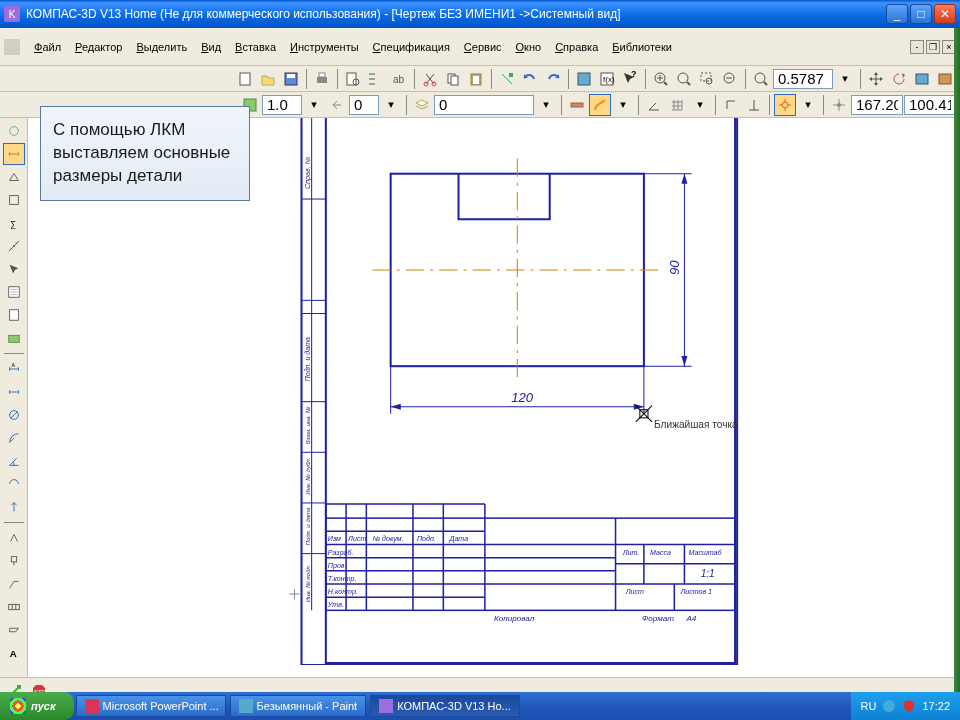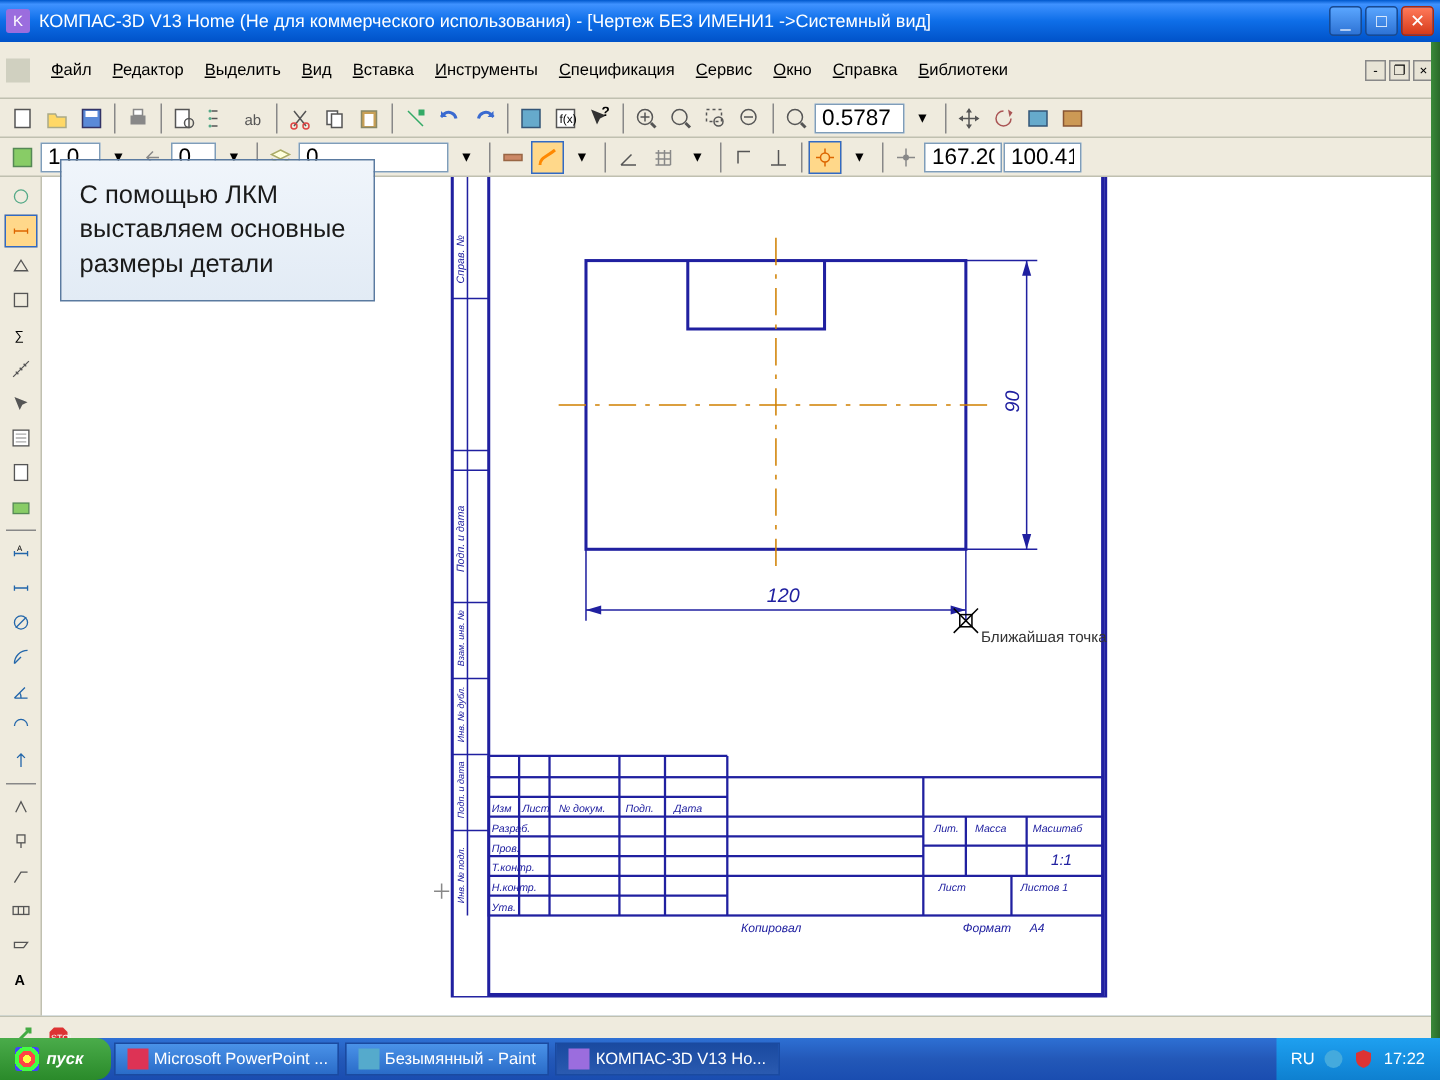--- a/index.html
+++ b/index.html
@@ -12,21 +12,21 @@
 .winbtn { width: 22px; height: 20px; background: linear-gradient(to bottom, #5aa6ff, #2d72d4); border: 1px solid #1a4a90; border-radius: 3px; color: white; display: flex; align-items: center; justify-content: center; font-size: 12px; cursor: pointer; }
 .winbtn.close { background: linear-gradient(to bottom, #ff7a5a, #d63a1a); border-color: #aa2a10; }
 
 .menubar { height: 38px; background: #efebde; display: flex; align-items: center; padding: 4px 4px; gap: 2px; border-bottom: 1px solid #c0c0b0; }
 .menubar .micon { width: 16px; height: 16px; background: #d0d0c0; margin-right: 6px; }
 .menubar .mitem { padding: 2px 6px; cursor: pointer; }
 .menubar .mitem:first-letter { text-decoration: underline; }
 .mdibtns { margin-left: auto; display: flex; gap: 2px; }
 .mdibtn { width: 14px; height: 14px; border: 1px solid #888; background: #e8e4d6; display: flex; align-items: center; justify-content: center; font-size: 9px; cursor: pointer; }
 
-.toolbar { height: 26px; background: #efebde; border-bottom: 1px solid #c0c0b0; display: flex; align-items: center; padding: 0 4px; gap: 1px; }
+.toolbar { height: 26px; background: #efebde; border-bottom: 1px solid #c0c0b0; display: flex; align-items: center; padding: 0 4px; gap: 1px; justify-content: flex-end; }
 .tbtn { width: 22px; height: 22px; border: 1px solid transparent; display: flex; align-items: center; justify-content: center; cursor: pointer; }
 .tbtn svg { width: 16px; height: 16px; }
 .tsep { width: 1px; height: 20px; background: #888; margin: 0 3px; }
 .tinput { height: 20px; border: 1px solid #7f9db9; background: white; padding: 0 4px; font-size: 15px; }
 
 .toolbar3 .active { border: 1px solid #316ac5; background: #ffd88a; }
 
 .maingrid { display: flex; height: calc(100% - 28px - 22px - 26px - 26px - 26px - 5px - 28px); }
 .vtoolbar { width: 28px; background: #efebde; border-right: 1px solid #c0c0b0; display: flex; flex-direction: column; align-items: center; padding: 2px 0; gap: 1px; }
 .vbtn { width: 22px; height: 22px; border: 1px solid transparent; display: flex; align-items: center; justify-content: center; cursor: pointer; }

